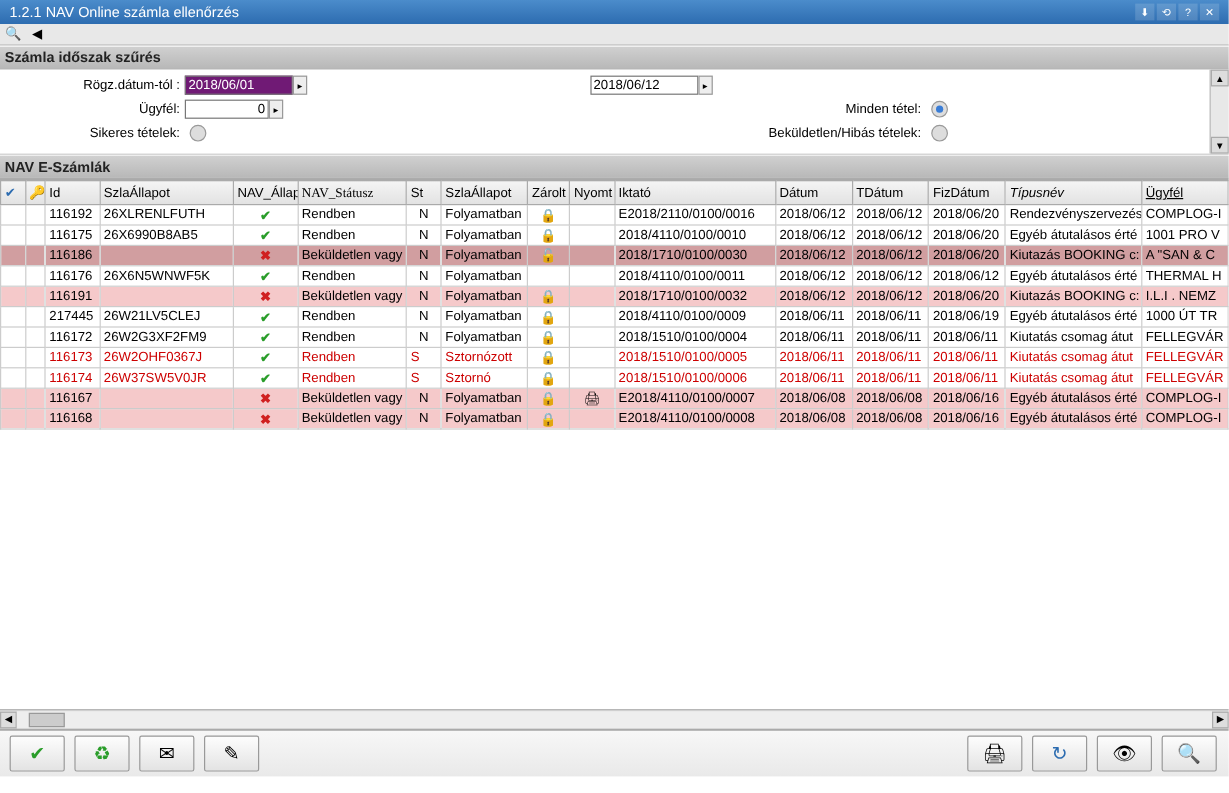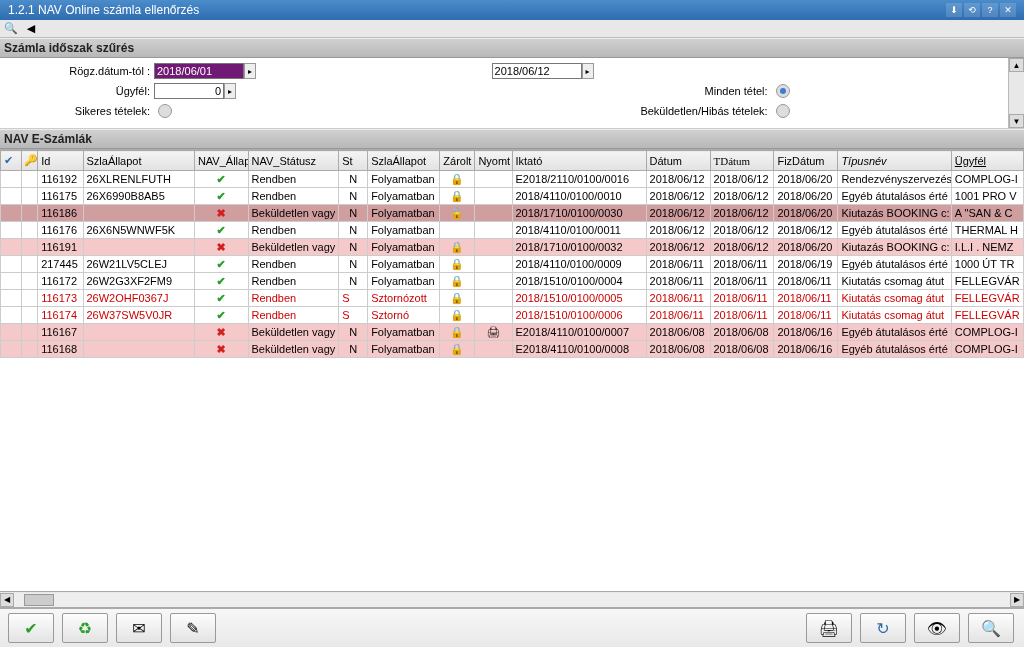--- a/index.html
+++ b/index.html
@@ -34,21 +34,21 @@
 .no-ic { color: #d02020; font-weight: bold; text-align:center; display:block;}
 .lock-ic { color: #c8860c; }
 .lock-ic2 { color: #8a6d3b; }
 .hscroll { height: 16px; background: #e8e8e8; border-top: 1px solid #aaa; display: flex; align-items: center; }
 .hs-btn { width: 14px; height: 14px; border:1px solid #aaa; background:#ddd; display:flex;align-items:center;justify-content:center;font-size:8px;cursor:pointer;}
 .hs-track { flex:1; height: 14px; background:#eee; position:relative;}
 .hs-thumb { position:absolute; left:10px; width:30px; height:12px; top:1px; background:#ccc; border:1px solid #999;}
 .bottom-bar { height: 40px; border-top: 2px solid #aaa; background: linear-gradient(#f7f7f7,#e9e9e9); display:flex; align-items:center; padding: 4px 8px;}
 .big-btn { width: 46px; height: 30px; border: 1px solid #999; background: linear-gradient(#fdfdfd,#e3e3e3); margin-right: 8px; display:flex; align-items:center; justify-content:center; font-size:16px; cursor:pointer; border-radius:2px;}
 .big-btn.right { margin-left: 6px; margin-right: 2px;}
-.col-chk{width:20px;}.col-key{width:16px;}.col-id{width:44px;}.col-tran{width:108px;}.col-nal{width:52px;}.col-nst{width:88px;}.col-st{width:28px;}.col-szl{width:70px;}.col-zar{width:34px;}.col-ny{width:36px;}.col-ikt{width:130px;}.col-dat{width:62px;}.col-tdat{width:62px;font-family:Liberation Serif, serif;}.col-fdat{width:62px;}.col-tip{width:110px;font-style:italic;}.col-ugy{width:70px;text-decoration:underline;}
+.col-chk{width:20px;}.col-key{width:16px;}.col-id{width:44px;}.col-tran{width:108px;}.col-nal{width:52px;}.col-nst{width:88px;font-family:Liberation Serif, serif;}.col-st{width:28px;}.col-szl{width:70px;}.col-zar{width:34px;}.col-ny{width:36px;}.col-ikt{width:130px;}.col-dat{width:62px;}.col-tdat{width:62px;}.col-fdat{width:62px;}.col-tip{width:110px;font-style:italic;}.col-ugy{width:70px;text-decoration:underline;}
 .center{text-align:center;}
 </style>
 </head>
 <body>
 
 <div class="window-title">
   <span>1.2.1 NAV Online számla ellenőrzés</span>
   <span class="spacer"></span>
   <span class="win-btn">⬇</span>
   <span class="win-btn">⟲</span>

